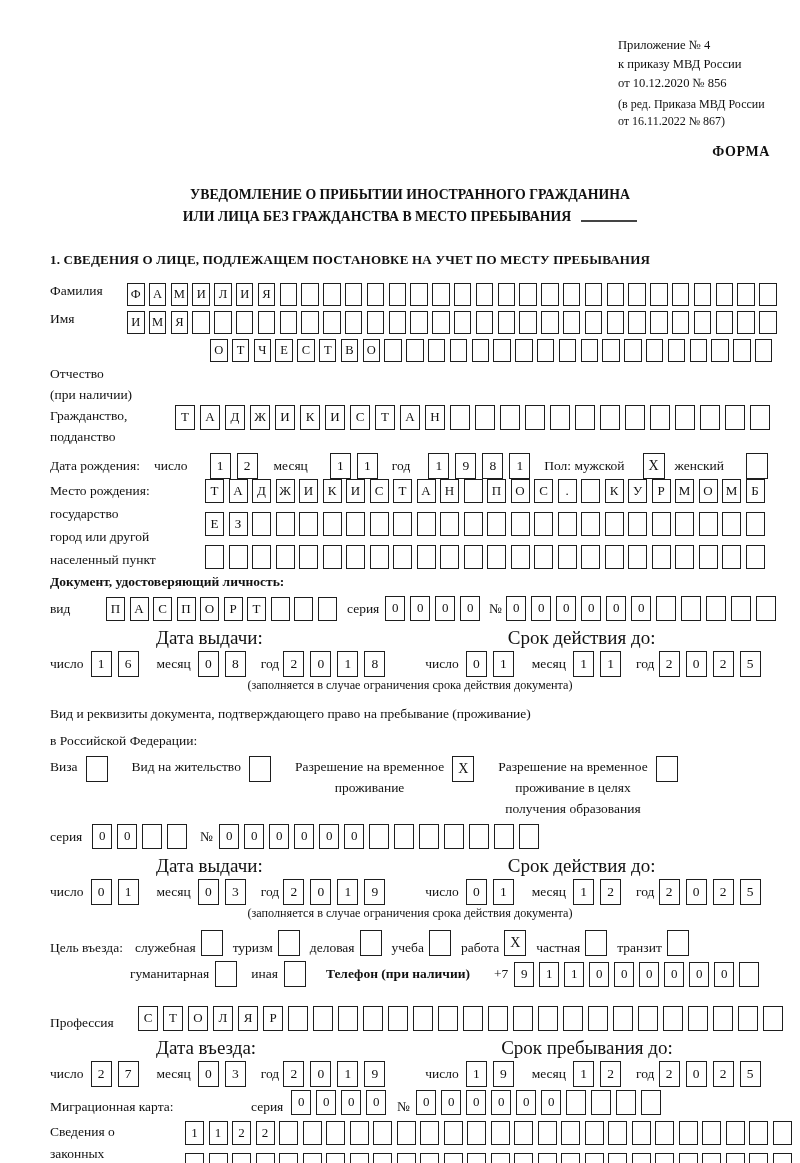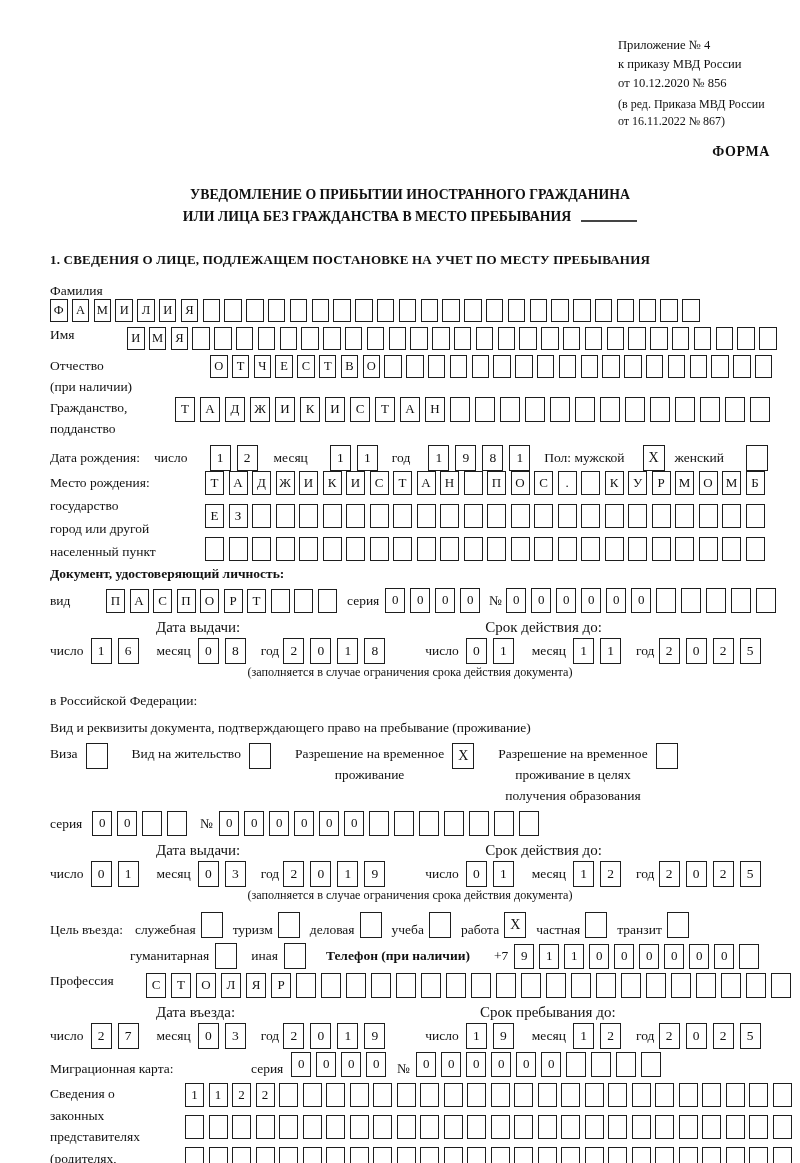--- a/index.html
+++ b/index.html
@@ -22,40 +22,40 @@
   .cell{flex:none;box-sizing:border-box;border:1.5px solid #1e1e1e;text-align:center;background:#fff;}
 
   .cz-a .cell{width:17.5px;height:23px;margin-right:4.3px;font-size:12.5px;line-height:20px;}
   .cz-b .cell{width:19px;height:24px;margin-right:4.5px;font-size:13px;line-height:21px;}
   .cz-c .cell{width:20px;height:25px;margin-right:5px;font-size:13px;line-height:22px;}
   .cz-d .cell{width:21px;height:26px;margin-right:6px;font-size:13.5px;line-height:23px;}
   .cz-cb .cell{width:22px;height:26px;margin-right:0;font-size:14px;line-height:23px;}
 
   
   .w-name{width:77px;}
-  .w-pat{width:160px;line-height:21px;}
+  .w-pat{width:160px;line-height:21px;margin-top:24px;}
   .w-cit{width:125px;line-height:21px;}
   .w-birthplace{width:155px;line-height:23px;}
   .w-vid{width:56px;}
   .w-prof{width:88px;}
   .w-mig{width:135px;}
   .w-reps{width:135px;line-height:21.5px;}
 
   
-  #r-surname{margin-top:15px;flex-direction:column;}
+  #r-surname{margin-top:15px;}
   #r-name{margin-top:5px;}
   #r-patronymic{margin-top:5px;}
   #r-birthdate{margin-top:6px;align-items:center;}
   #r-birthdate .lbl{margin-right:14px;}
   .bp-rows > .cells{margin-top:0;}
   .bp-rows > .cells + .cells{margin-top:9px;}
   #doc-heading{margin-top:3px;text-align:left;font-weight:bold;font-size:13.5px;}
   #r-vid{margin-top:6px;align-items:center;}
 
-  .dhead{display:flex;margin-top:6px;font-size:15px;}
+  .dhead{display:flex;margin-top:6px;font-size:19px;}
   .dhead .h1{margin-left:106px;}
   .dhead .h2{margin-left:245px;}
   .drow{display:flex;margin-top:2px;align-items:center;}
   .dgroup{display:flex;align-items:center;}
   .dgroup .lbl{margin-right:7px;}
   .dgroup .lbl-m{margin-left:12px;}
   .dgroup .lbl-y{margin-left:9px;margin-right:4px;}
   .dgroup2{margin-left:34px;}
   .restrict{margin-top:1px;text-align:center;font-size:12.2px;}
 
@@ -66,21 +66,21 @@
   .opt .cz-cb{margin-left:8px;}
   .opt-c{text-align:center;}
   #r-resopts .opt + .opt{margin-left:24px;}
 
   #r-resseries{margin-top:5px;align-items:center;}
   #r-purpose{margin-top:9px;align-items:flex-end;}
   #r-purpose .plbl{margin-left:10px;margin-right:5px;}
   #r-purpose .plbl.first{margin-left:12px;}
   #r-purpose2{margin-top:5px;align-items:center;margin-left:80px;}
   #r-purpose2 .plbl{margin-right:6px;}
-  #r-profession{margin-top:4px;align-items:flex-start;gap:8px;}
+  #r-profession{margin-top:19px;align-items:flex-end;}
   #r-migration{margin-top:3px;align-items:flex-end;}
 
   #reps{margin-top:6px;}
   .reps-right .cells + .cells{margin-top:8px;}
   .reps-note{margin-top:12px;text-align:center;font-size:12.3px;width:600px;}
 
   .ml6{margin-left:6px;}.ml8{margin-left:8px;}.ml10{margin-left:10px;}.ml4{margin-left:4px;}
   .ml14{margin-left:14px;}.ml18{margin-left:18px;}.ml20{margin-left:20px;font-weight:bold;}.ml66{margin-left:66px;}
 </style>
 </head>
@@ -444,22 +444,22 @@
           <span class="cell">2</span>
           <span class="cell">0</span>
           <span class="cell">2</span>
           <span class="cell">5</span>
         </span>
     </span>
   </div>
   <div class="restrict">(заполняется в случае ограничения срока действия документа)</div>
 
   <div class="intro">
+    <div>Вид и реквизиты документа, подтверждающего право на пребывание (проживание)</div>
     <div>в Российской Федерации:</div>
-    <div>Вид и реквизиты документа, подтверждающего право на пребывание (проживание)</div>
   </div>
 
   <div class="frow" id="r-resopts">
     <span class="opt">
       <span class="optlbl">Виза</span>
       <span class="cells cz-cb">
           <span class="cell"></span>
         </span>
     </span>
     <span class="opt">

